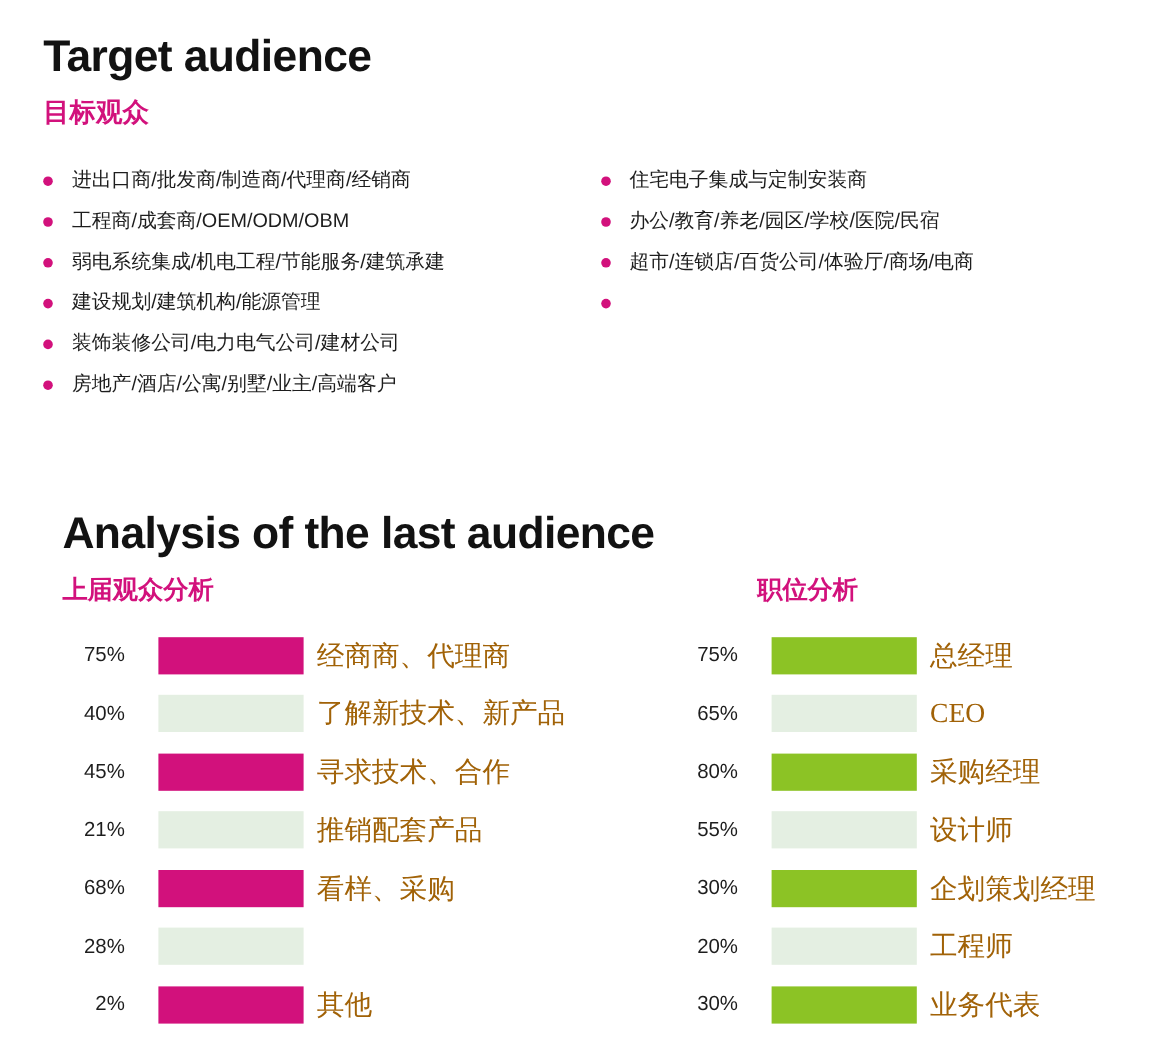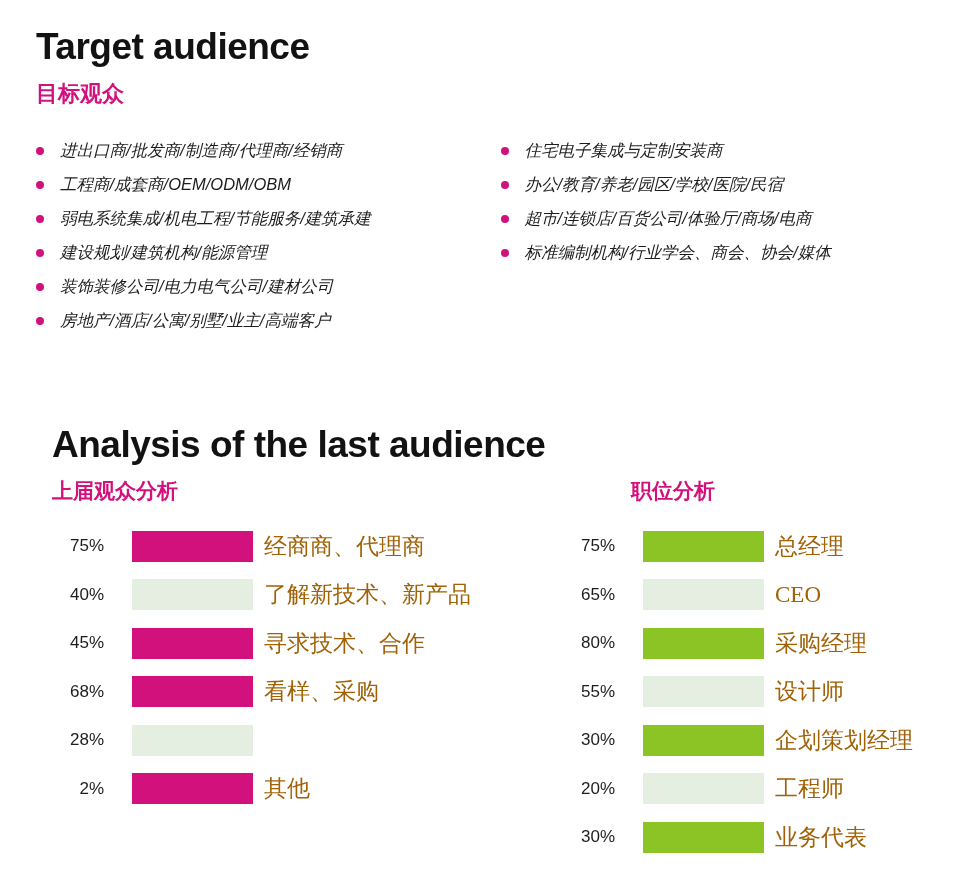--- a/index.html
+++ b/index.html
@@ -41,21 +41,20 @@
     color: #D2117C;
     white-space: nowrap;
   }
 
   .bullet-cols {
     position: absolute;
     left: 0;
     top: 138px;
     width: 965px;
     display: flex;
-    font-style: italic;
   }
   .bullet-col {
     width: 465px;
   }
   .bullet-col.left  { margin-left: 36px; }
   .bullet-col.right { margin-left: 0px; }
 
   .bullet-item {
     display: flex;
     align-items: flex-start;
@@ -195,21 +194,20 @@
       <div class="bullet-item">
         <span class="bullet-dot"></span>
         <span class="bullet-text">办公/教育/养老/园区/学校/医院/民宿</span>
       </div>
       <div class="bullet-item">
         <span class="bullet-dot"></span>
         <span class="bullet-text">超市/连锁店/百货公司/体验厅/商场/电商</span>
       </div>
       <div class="bullet-item">
         <span class="bullet-dot"></span>
-        <span class="bullet-text">标准编制机构/行业学会、商会、协会/媒体</span>
       </div>
     </div>
   </div>
 </div>
 
 <div class="section-analysis">
   <div class="analysis-title-en">Analysis of the last audience</div>
   <div class="analysis-sub-left">上届观众分析</div>
   <div class="analysis-sub-right">职位分析</div>
 
@@ -224,20 +222,25 @@
           <div class="bar-pct">40%</div>
           <div class="bar-track" style="background: rgb(228, 239, 226);"></div>
           <div class="bar-label">了解新技术、新产品</div>
         </div>
         <div class="bar-row">
           <div class="bar-pct">45%</div>
           <div class="bar-track" style="background: rgb(210, 17, 124);"></div>
           <div class="bar-label">寻求技术、合作</div>
         </div>
         <div class="bar-row">
+          <div class="bar-pct">21%</div>
+          <div class="bar-track" style="background: rgb(228, 239, 226);"></div>
+          <div class="bar-label">推销配套产品</div>
+        </div>
+        <div class="bar-row">
           <div class="bar-pct">68%</div>
           <div class="bar-track" style="background: rgb(210, 17, 124);"></div>
           <div class="bar-label">看样、采购</div>
         </div>
         <div class="bar-row">
           <div class="bar-pct">28%</div>
           <div class="bar-track" style="background: rgb(228, 239, 226);"></div>
         </div>
         <div class="bar-row">
           <div class="bar-pct">2%</div>

